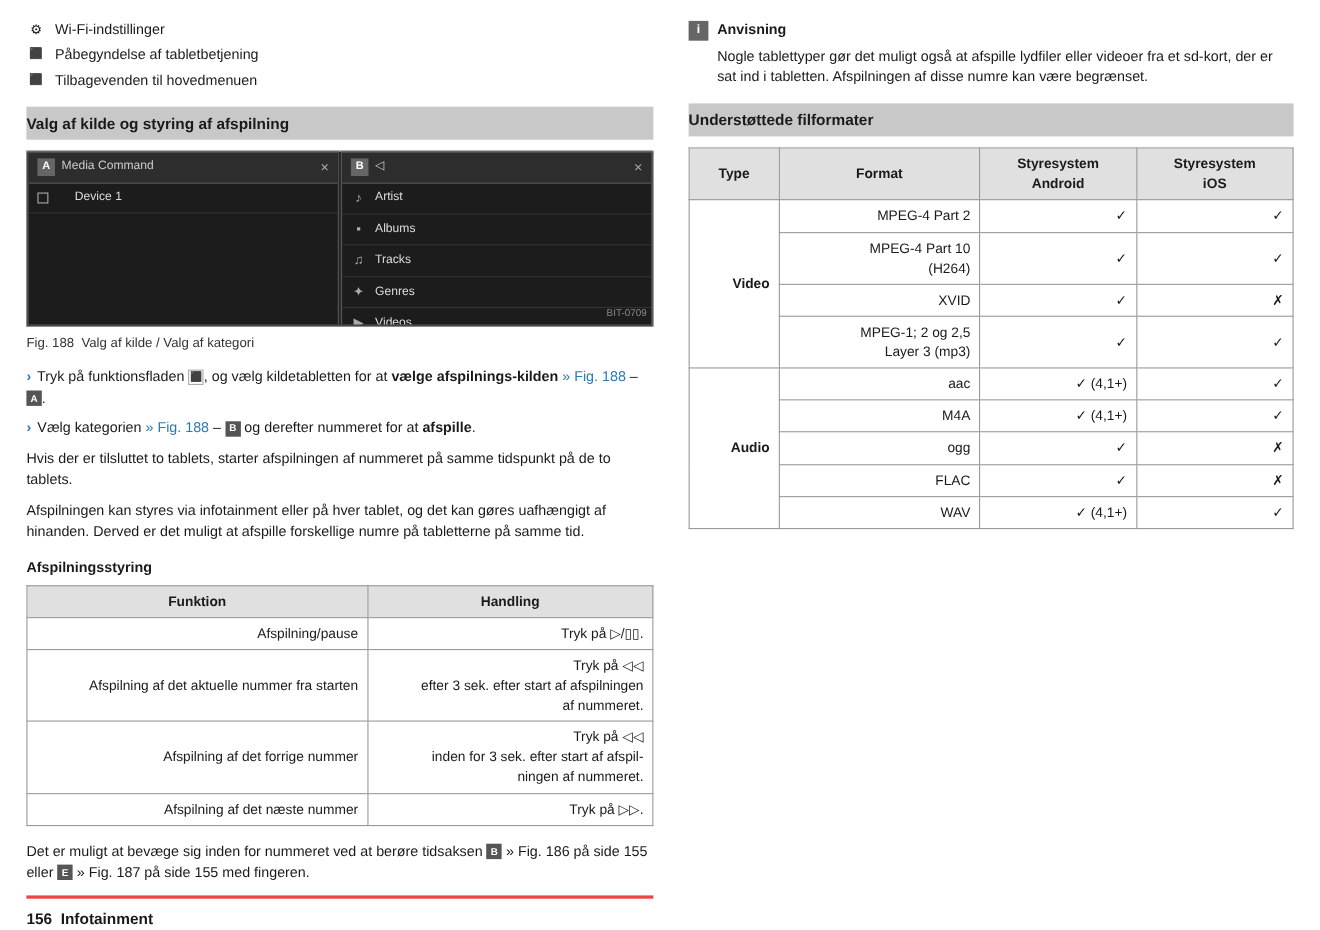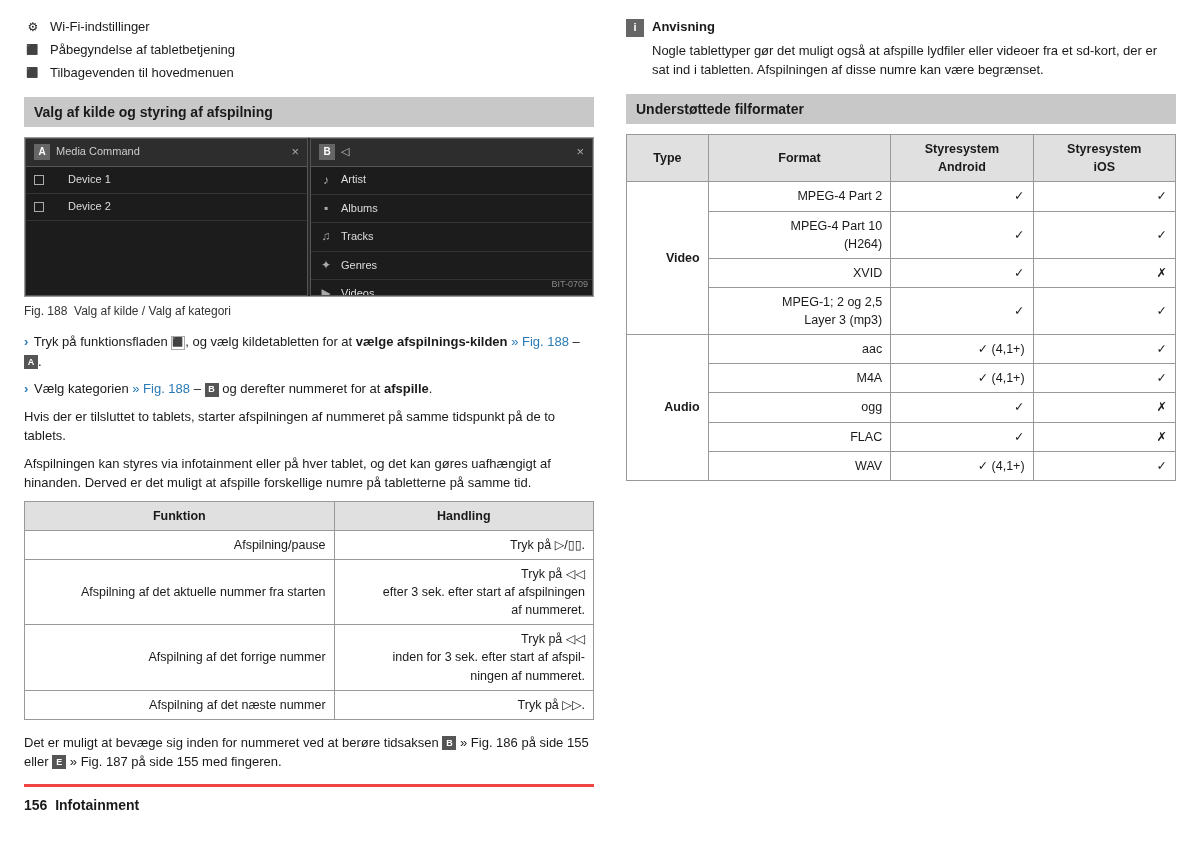--- a/index.html
+++ b/index.html
@@ -43,21 +43,21 @@
       height: 18px;
       display: inline-flex;
       align-items: center;
       justify-content: center;
       font-size: 12px;
     }
 
     
     .section-heading {
       background: #c8c8c8;
-      padding: 5px 10px;
+      padding: 5px 0;
       font-size: 14px;
       font-weight: bold;
       margin-bottom: 10px;
     }
 
     
     .figure-container {
       border: 1px solid #999;
       padding: 0;
       margin-bottom: 6px;
@@ -285,24 +285,20 @@
       <div class="screen-panel">
         <div class="screen-panel-header">
           <span class="panel-label">A</span>
           <span class="panel-title">Media Command</span>
           <span class="panel-close">×</span>
         </div>
         <div class="screen-list-item">
           <span class="screen-item-icon"></span>
           <span>Device 1</span>
         </div>
-        <div class="screen-list-item">
-          <span class="screen-item-icon"></span>
-          <span>Device 2</span>
-        </div>
       </div>
 
       <div class="screen-panel">
         <div class="screen-panel-header">
           <span class="panel-label">B</span>
           <span class="panel-title">◁</span>
           <span class="panel-close">×</span>
         </div>
         <div class="panel-b-item">
           <span class="panel-b-icon">♪</span>
@@ -340,20 +336,21 @@
       <span class="arrow">›</span>
       Vælg kategorien <span class="link">» Fig. 188</span> – <span class="inline-box">B</span> og derefter nummeret for at <strong>afspille</strong>.
     </div>
     <div class="body-text">
       Hvis der er tilsluttet to tablets, starter afspilningen af nummeret på samme tidspunkt på de to tablets.
     </div>
     <div class="body-text">
       Afspilningen kan styres via infotainment eller på hver tablet, og det kan gøres uafhængigt af hinanden. Derved er det muligt at afspille forskellige numre på tabletterne på samme tid.
     </div>
 
+    <div class="table-section-title">Afspilningsstyring</div>
     <table>
       <thead>
         <tr>
           <th>Funktion</th>
           <th>Handling</th>
         </tr>
       </thead>
       <tbody>
         <tr>
           <td>Afspilning/pause</td>

